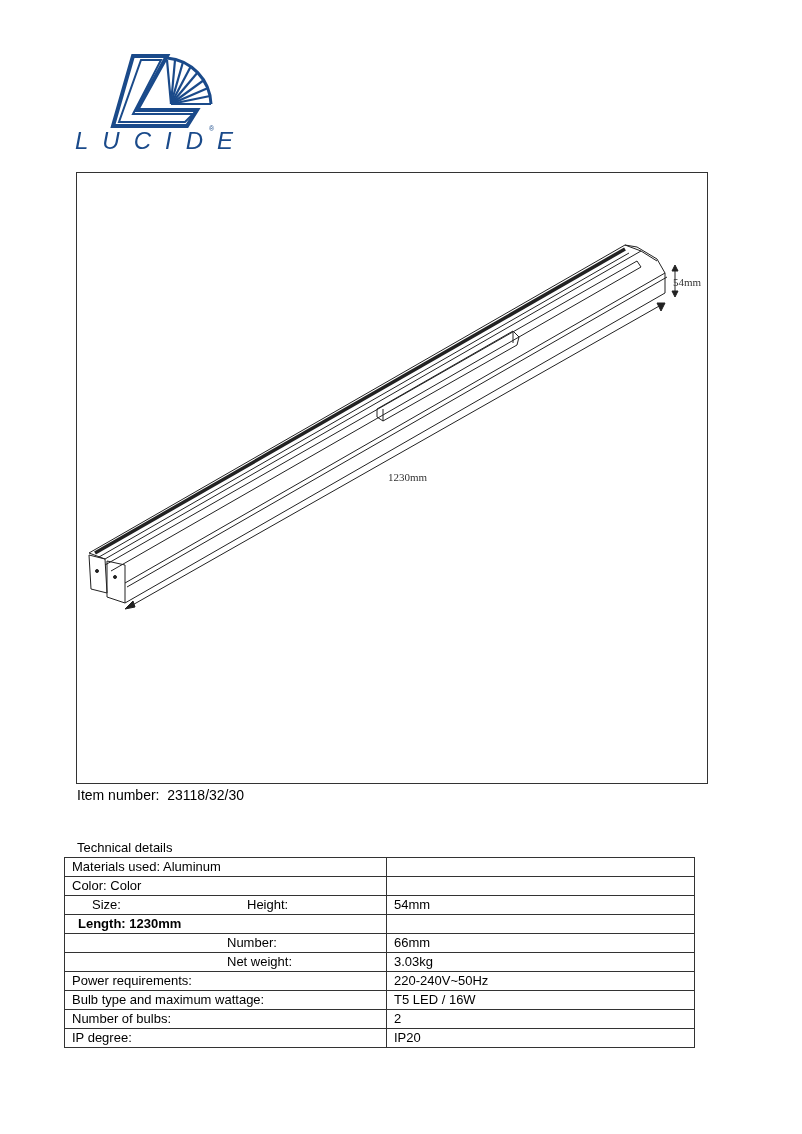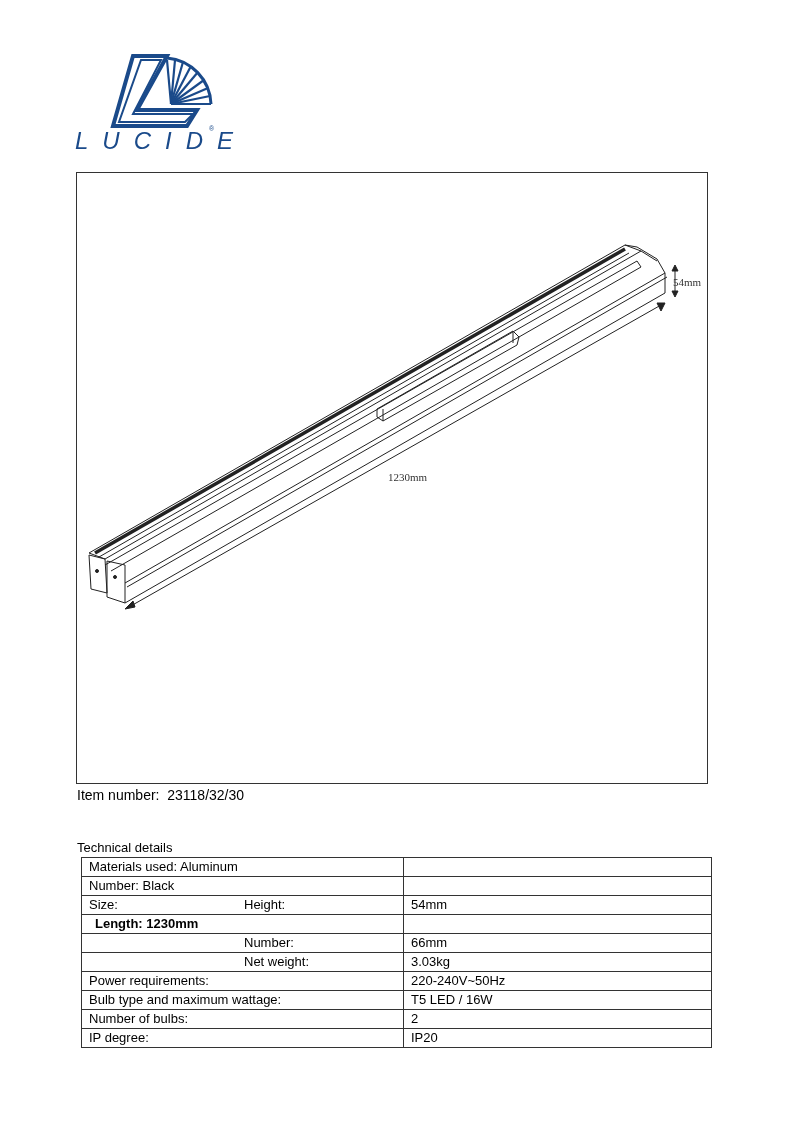--- a/index.html
+++ b/index.html
@@ -9,21 +9,21 @@
   .logo svg { display: block; }
   .logo-text { position: absolute; left: 0; top: 75px; font-family: "Liberation Sans", sans-serif;
                font-style: italic; font-weight: normal; font-size: 24px; letter-spacing: 14px; color: #1a4a8a; }
   .logo-reg { position: absolute; left: 134px; top: 73px; font-size: 7px; color: #1a4a8a; }
   .drawing-frame { position: absolute; left: 76px; top: 172px; width: 630px; height: 610px;
                    border: 1px solid #333; }
   .drawing-frame svg { position: absolute; left: 0; top: 0; }
   .dim-label { position: absolute; font-family: "Liberation Serif", serif; font-size: 11px; color: #333; }
   .item-number { position: absolute; left: 77px; top: 787px; font-size: 14px; }
   .tech-title { position: absolute; left: 77px; top: 840px; font-size: 13px; }
-  table.specs { position: absolute; left: 81px; top: 857px; width: 631px; border-collapse: collapse;
+  table.specs { position: absolute; left: 64px; top: 857px; width: 631px; border-collapse: collapse;
                 font-size: 13px; }
   table.specs td { border: 1px solid #333; height: 18px; padding: 0 0 0 7px; line-height: 18px;
                    white-space: nowrap; }
   table.specs td.c1 { width: 308px; }
   .indent { padding-left: 13px !important; font-weight: bold; }
 </style>
 </head>
 <body>
 
 <div class="logo">
@@ -96,26 +96,26 @@
 
 <div class="tech-title">Technical details</div>
 
 <table class="specs">
   <tbody>
       <tr>
     <td class="c1">Materials used:  Aluminum</td>
     <td></td>
   </tr>
   <tr>
-    <td class="c1">Number:  Black</td>
+    <td class="c1">Color:  Color</td>
     <td></td>
   </tr>
   <tr>
     <td class="c1">
-      <span style="display:inline-block;width:155px;">Size:</span><span>Height:</span>
+      <span style="display:inline-block;width:155px;margin-left:20px;">Size:</span><span>Height:</span>
     </td>
     <td>54mm</td>
   </tr>
   <tr>
     <td class="c1 indent">Length:  1230mm</td>
     <td></td>
   </tr>
   <tr>
     <td class="c1">
       <span style="display:inline-block;width:155px;"></span><span>Number:</span>

